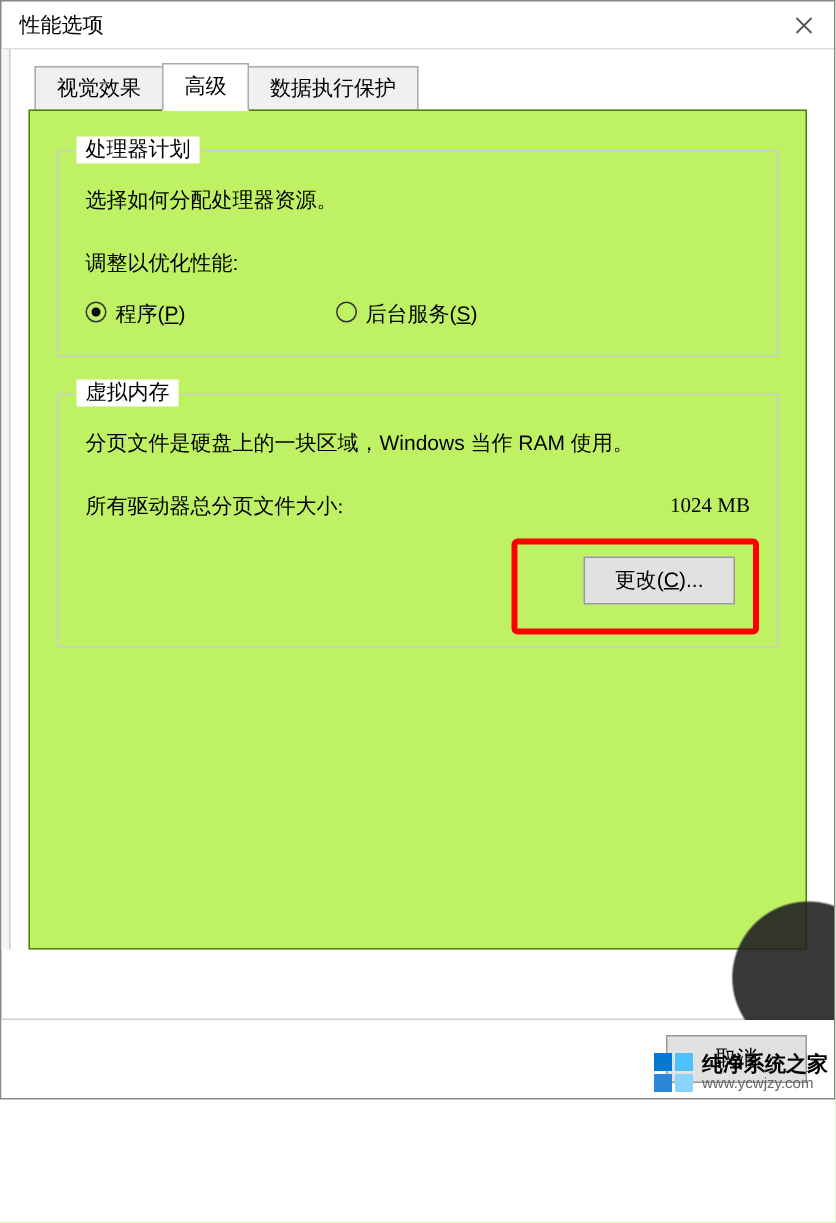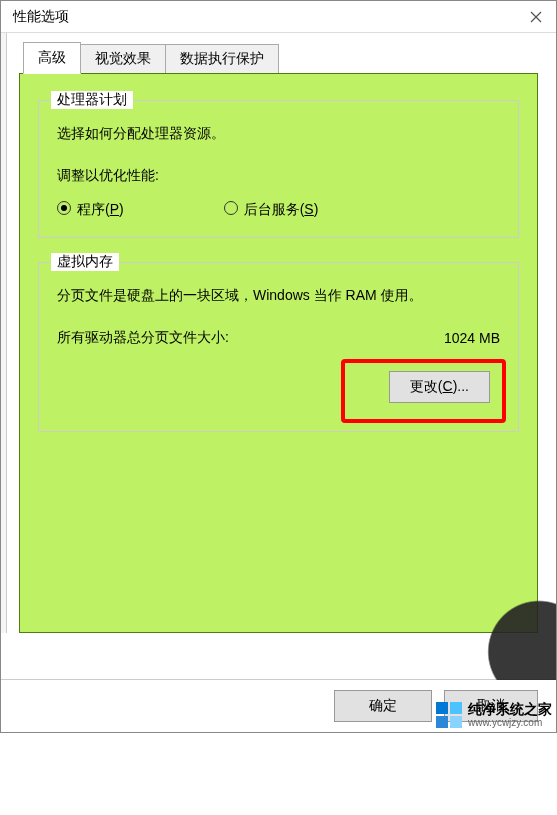--- a/index.html
+++ b/index.html
@@ -136,20 +136,21 @@
     }
     .underline-accel {
       text-decoration: underline;
     }
     .vm-row {
       display: flex;
       justify-content: space-between;
       align-items: center;
       margin-top: 24px;
       margin-bottom: 6px;
+      font-family: Liberation Serif, serif;
     }
     .change-btn-wrap {
       position: relative;
       display: flex;
       justify-content: flex-end;
       margin-top: 14px;
       padding: 10px 10px 10px 10px;
       align-items: flex-end;
     }
     .change-btn {
@@ -254,25 +255,25 @@
         <line x1="1" y1="1" x2="11" y2="11" stroke="#555" stroke-width="1.2"></line>
         <line x1="11" y1="1" x2="1" y2="11" stroke="#555" stroke-width="1.2"></line>
       </svg>
     </div>
   </div>
 
   <div class="left-edge-artifact"></div>
 
   <div class="content-area">
     <div class="tabs">
+      <div class="tab">
+        <span>视觉效果</span>
+      </div>
       <div class="tab active">
         <span>高级</span>
-      </div>
-      <div class="tab">
-        <span>视觉效果</span>
       </div>
       <div class="tab">
         <span>数据执行保护</span>
       </div>
     </div>
 
     <div class="tab-panel">
 
       <div class="groupbox">
         <div class="groupbox-title">处理器计划</div>
@@ -304,21 +305,20 @@
           <button class="change-btn"><span>更改(</span><span class="underline-accel">C</span><span>)...</span></button>
         </div>
       </div>
 
     </div>
   </div>
 
   <div class="corner-blob"></div>
 
   <div class="button-bar">
-    <button class="dlg-btn">确定</button>
     <button class="dlg-btn cancel-btn">取消</button>
   </div>
 
   <div class="watermark">
     <div class="wm-logo">
       <div class="wm-sq a"></div>
       <div class="wm-sq b"></div>
       <div class="wm-sq c"></div>
       <div class="wm-sq d"></div>
     </div>

